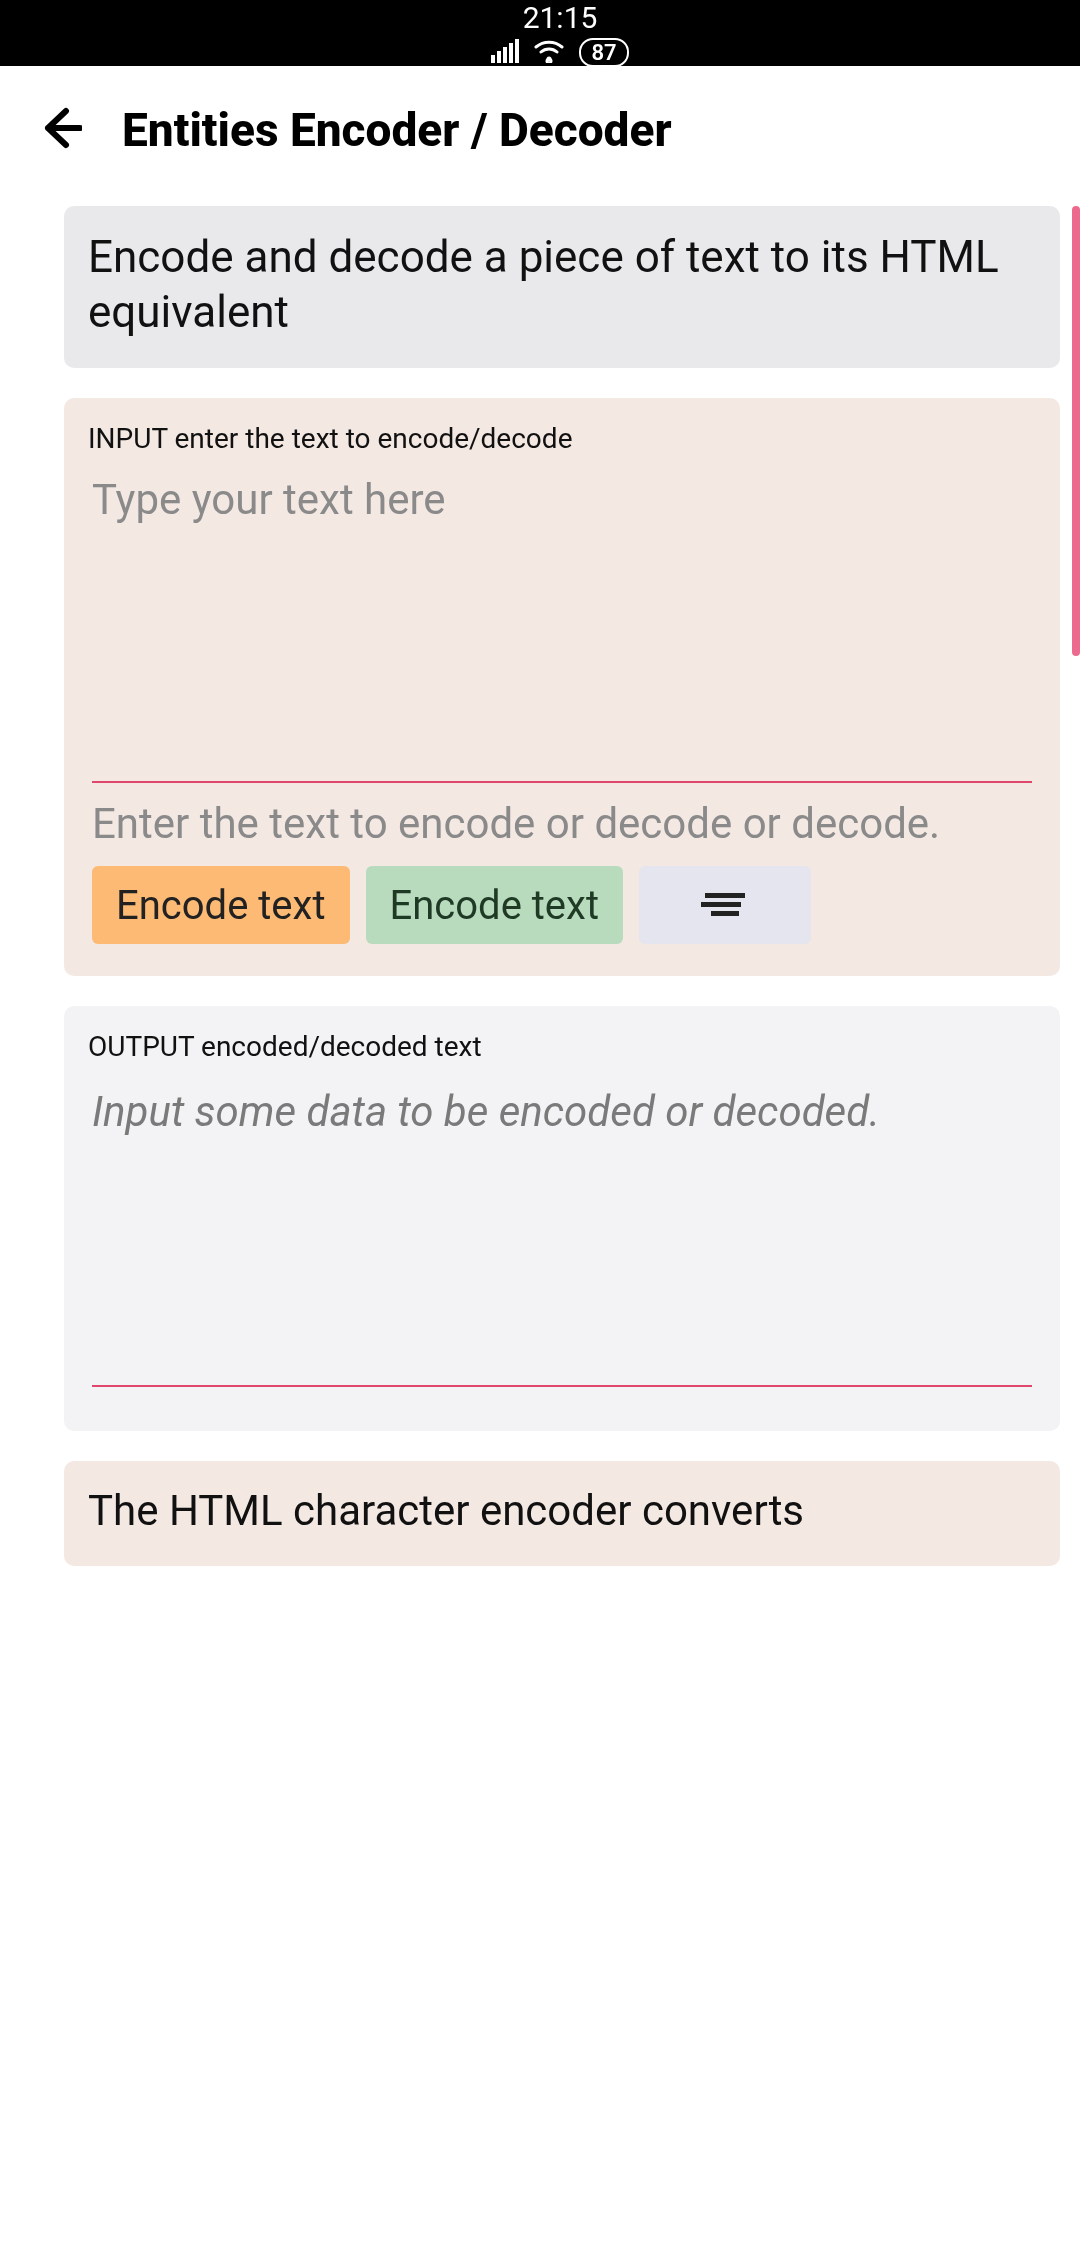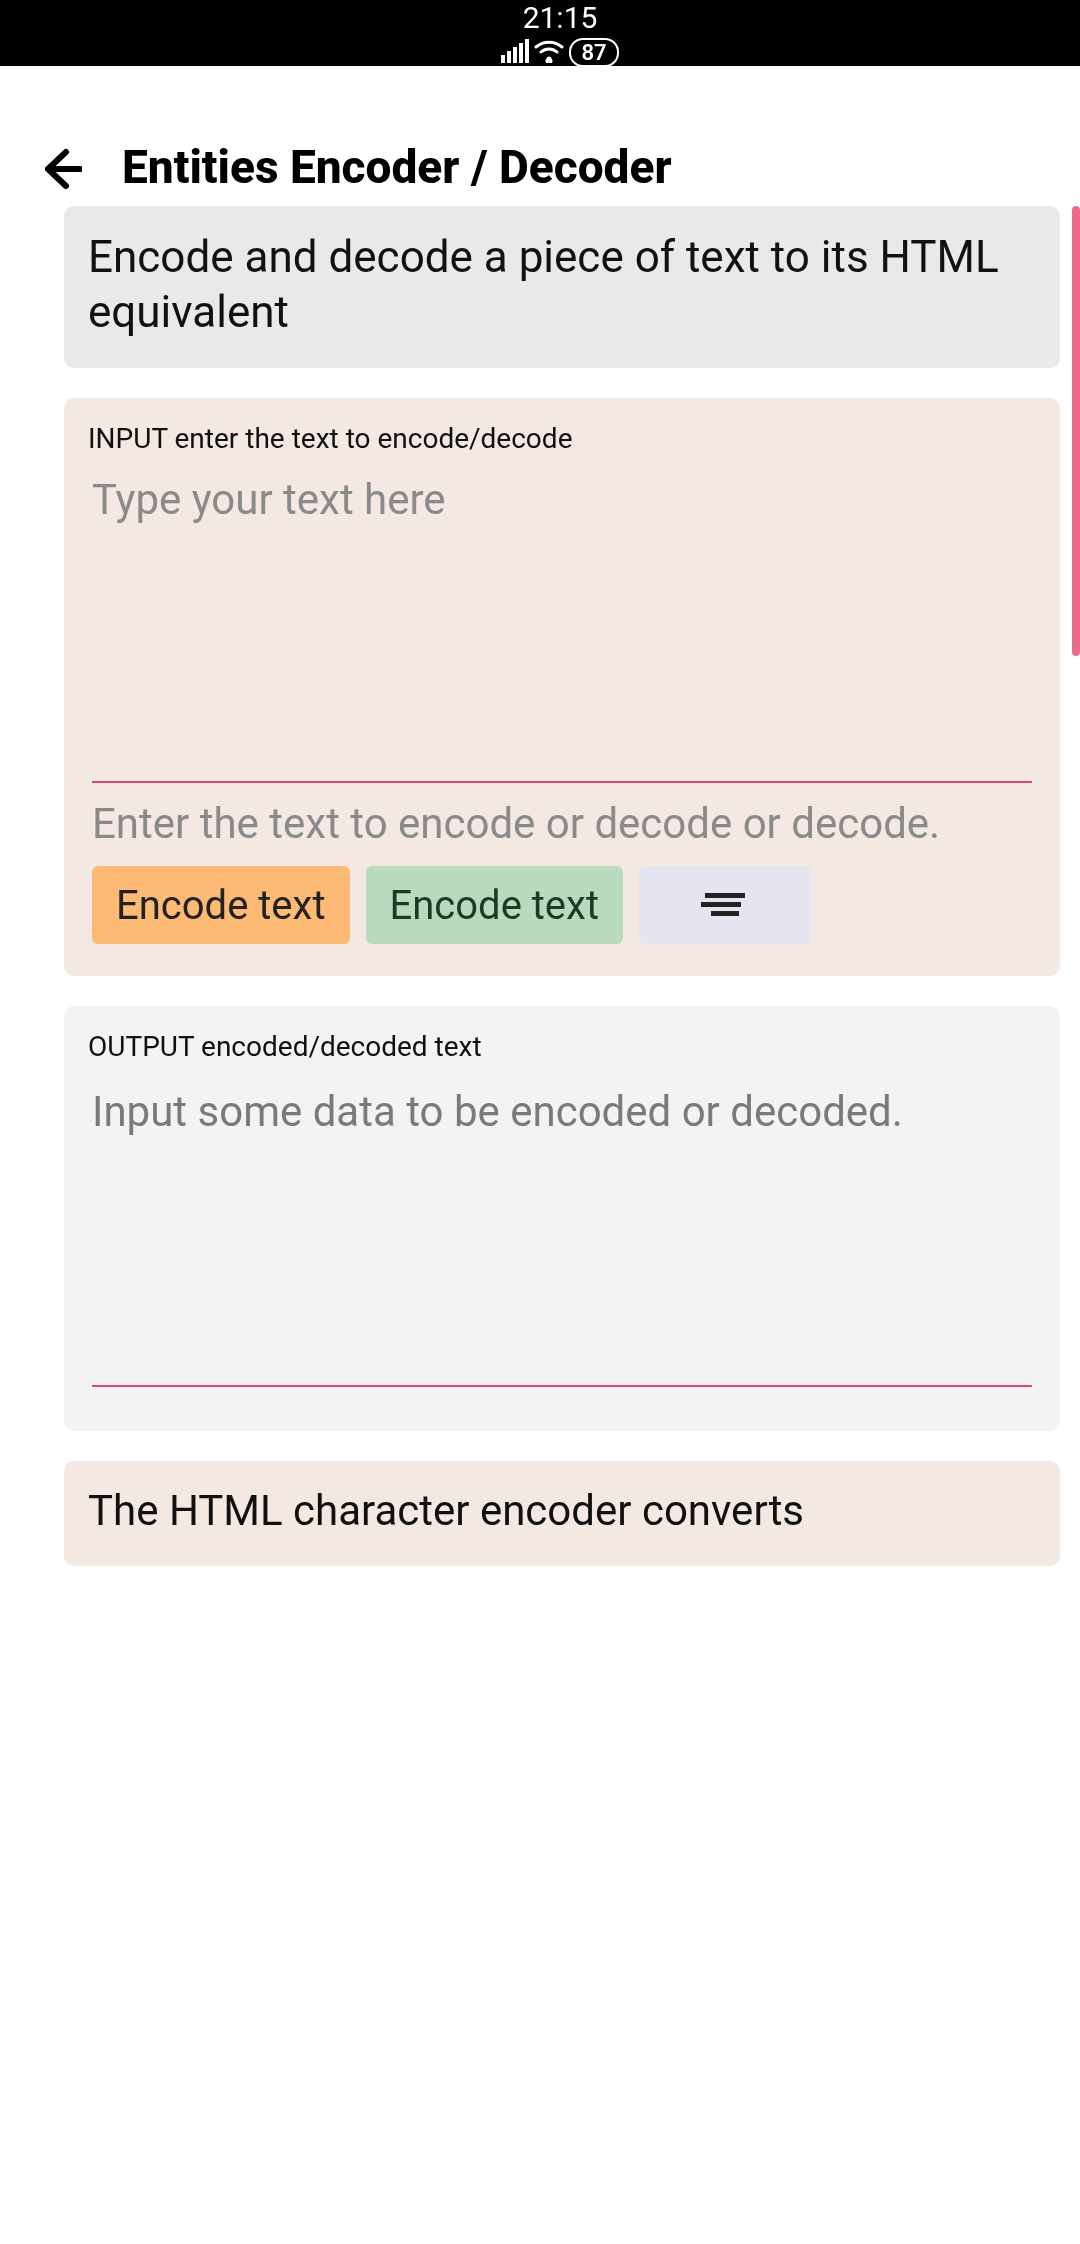--- a/index.html
+++ b/index.html
@@ -17,33 +17,33 @@
     display: flex;
     align-items: center;
     justify-content: space-between;
     padding: 0 40px 0 80px;
     font-size: 30px;
     flex-direction: column;
   }
   .status-right {
     display: flex;
     align-items: center;
-    gap: 4px;
+    gap: 14px;
   }
   .battery-pill {
     border: 2px solid #fff;
     border-radius: 14px;
     padding: 0 10px;
     font-size: 22px;
     font-weight: 600;
   }
   .app-bar {
     height: 128px;
     display: flex;
-    align-items: flex-end;
+    align-items: center;
     padding: 0 40px;
     gap: 40px;
     background: #fff;
   }
   .app-title {
     font-size: 46px;
     font-weight: 800;
     color: #000;
   }
   .content {
@@ -120,20 +120,21 @@
   }
   .btn-plain { background: #fdba74; color: #222; }
   .btn-green { background: #b9dbbd; color: #1f3a24; }
   .btn-icon  { background: #e4e5ee; width: 172px; padding: 0; }
   .output-text {
     font-size: 42px;
     color: #7a7a7a;
     line-height: 1.3;
     min-height: 300px;
     padding: 4px 4px 0 4px;
+    font-style: italic;
   }
   .scroll-indicator {
     position: absolute;
     right: 0;
     top: 12px;
     width: 8px;
     height: 450px;
     background: #ec6a8e;
     border-radius: 4px;
   }

